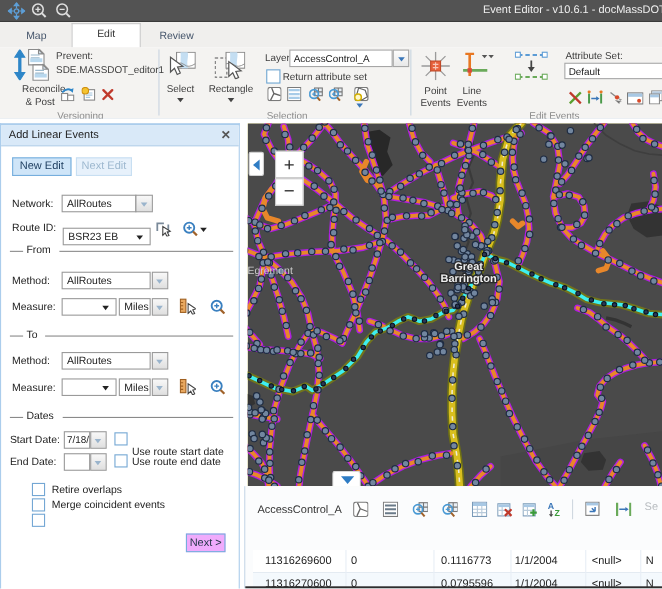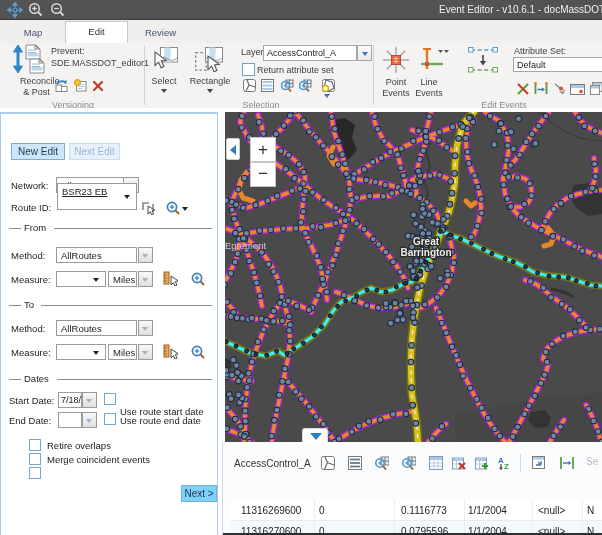--- a/index.html
+++ b/index.html
@@ -265,27 +265,28 @@
 <svg class="abs" style="left:590px;top:39px;" width="12" height="13" viewBox="0 0 12 13">
         <rect x="2.5" y="0.5" width="9.5" height="9" fill="#fff" stroke="#8a8a8a"></rect>
         <rect x="3" y="1" width="8.5" height="2.5" fill="#b8cce0"></rect>
         <rect x="0.5" y="3.5" width="9" height="9" fill="#fff" stroke="#8a8a8a"></rect>
         <rect x="1" y="4" width="8" height="2.5" fill="#a8c8e4"></rect>
       </svg>
 </div>
 <div class="abs" id="ribbon-line"></div>
     <div class="abs" style="left:0;top:108px;width:602px;height:4px;background:#fff;"></div>
 <div class="abs" id="panel">
+<div id="panel-head">Add Linear Events<span class="x">✕</span></div>
 <div class="btn" style="left:10px;top:29px;width:54px;height:17px;background:#cfe5f8;border:1px solid #76aedd;color:#1a3a5c;line-height:16px;">New Edit</div>
       <div class="btn" style="left:68px;top:29px;width:51px;height:17px;background:#e7f1fb;border:1px solid #c8dff2;color:#9db8cf;line-height:16px;">Next Edit</div>
       <div class="pl" style="left:10px;top:66px;">Network:</div>
       <div class="pfield" style="left:55px;top:63px;width:68px;height:16px;line-height:15px;">AllRoutes</div>
       <div class="pbtn dis" style="left:122px;top:63px;width:16px;height:16px;"></div>
       <div class="pl" style="left:10px;top:88px;">Route ID:</div>
-      <div class="pfield arrow-in" style="left:56px;top:69px;width:80px;height:27px;line-height:15px;text-decoration:underline;">BSR23 EB</div>
+      <div class="pfield arrow-in" style="left:56px;top:93px;width:80px;height:16px;line-height:15px;">BSR23 EB</div>
       <svg class="abs" style="left:140px;top:86px;" width="15" height="15" viewBox="0 0 15 15">
         <g stroke="#7a8a9a" stroke-width="1.6" fill="none">
           <path d="M2 10 L2 3 L8 3"></path>
           <path d="M12 4 L12 11 L7 11"></path>
         </g>
         <path d="M7 6 l0 8 l2.2 -2.2 l1.6 3.2 l1.8 -0.9 l-1.6 -3.2 l2.8 -0.7 z" fill="#fff" stroke="#444" stroke-width="1"></path>
       </svg>
       <svg class="abs" style="left:165px;top:87px;" width="14" height="14" viewBox="0 0 14 14">
         <circle cx="6" cy="6" r="4.6" fill="none" stroke="#3a80c0" stroke-width="1.7"></circle>
         <line x1="3.8" y1="6" x2="8.2" y2="6" stroke="#3a80c0" stroke-width="1.3"></line>
@@ -354,21 +355,21 @@
       <div class="pl" style="left:8px;top:301px;">End Date:</div>
       <div class="pfield" style="left:57px;top:298px;width:24px;height:16px;"></div>
       <div class="pbtn dis" style="left:81px;top:298px;width:15px;height:16px;"></div>
       <div class="pcb" style="left:103px;top:299px;"></div>
       <div class="pl" style="left:119px;top:301px;">Use route end date</div>
       <div class="pcb" style="left:28px;top:325px;"></div>
       <div class="pl" style="left:46px;top:326px;">Retire overlaps</div>
       <div class="pcb" style="left:28px;top:339px;"></div>
       <div class="pl" style="left:46px;top:340px;">Merge coincident events</div>
       <div class="pcb" style="left:28px;top:353px;"></div>
-      <div class="btn" style="left:168px;top:371px;width:36px;height:17px;background:#7dd3fc;border:1px solid #76aedd;color:#26384a;line-height:16px;margin-left:12px;">Next &gt;</div>
+      <div class="btn" style="left:168px;top:371px;width:36px;height:17px;background:#f0abfc;border:1px solid #76aedd;color:#26384a;line-height:16px;">Next &gt;</div>
 </div>
 <div class="abs" id="map"><svg width="377" height="330" viewBox="225 112 377 330">
 <rect x="225" y="112" width="377" height="330" fill="#4a4a4a"></rect>
 <polygon points="455,415 530,400 602,392 602,442 455,442" fill="#464646"></polygon>
 <polygon points="333,120 345,118 355,125 352,138 357,150 348,160 338,155 336,140 330,130" fill="#282828"></polygon>
 <polygon points="574,185 590,183 602,188 602,214 588,216 576,208 570,196" fill="#333333"></polygon>
 <polygon points="531,412 545,410 551,418 548,427 535,428 528,420" fill="#333333"></polygon>
 <polygon points="222,357 230,360 232,367 226,371 222,369" fill="#333333"></polygon>
 <path d="M551 289 L560 291 L568 294 L574 297" stroke="#333333" stroke-width="3" fill="none"></path>
 <path d="M433 112 L428 124 L432 138 L426 152 L430 166 L424 180 L428 194 L423 208 L426 220 L423 228" stroke="#3a3a3a" stroke-width="2" fill="none"></path>

